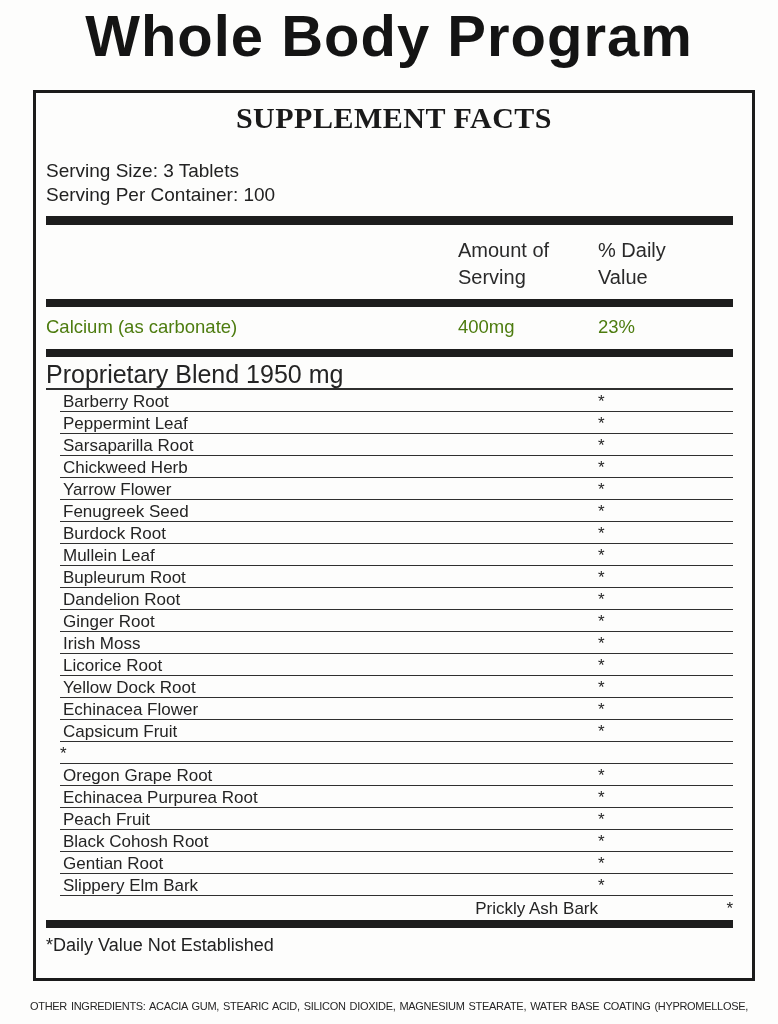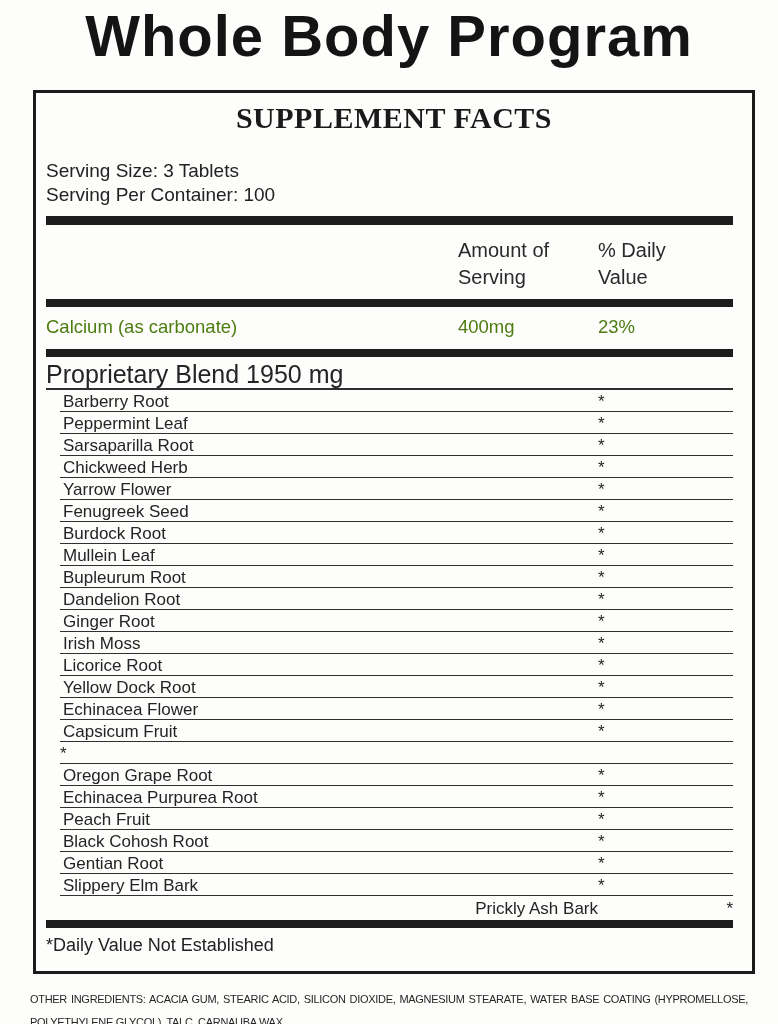--- a/index.html
+++ b/index.html
@@ -86,22 +86,22 @@
     align-items: end;
     font-size: 17px;
     line-height: 19px;
     color: #242424;
   }
   .blend-row:last-child { border-bottom: none; text-align: right; }
   .blend-name { padding-left: 3px; white-space: nowrap; }
   .blend-dv { font-size: 17px; }
 
   .footnote {
-    margin: 7px 19px 0 10px;
-    padding-bottom: 15px;
+    margin: 7px 19px 15px 10px;
+    padding-bottom: 7px;
     font-size: 18px;
     line-height: 21px;
     color: #222;
   }
 
   .other-ingredients {
     margin: 14px 30px 10px 30px;
     width: 718px;
     font-size: 11px;
     line-height: 23px;

